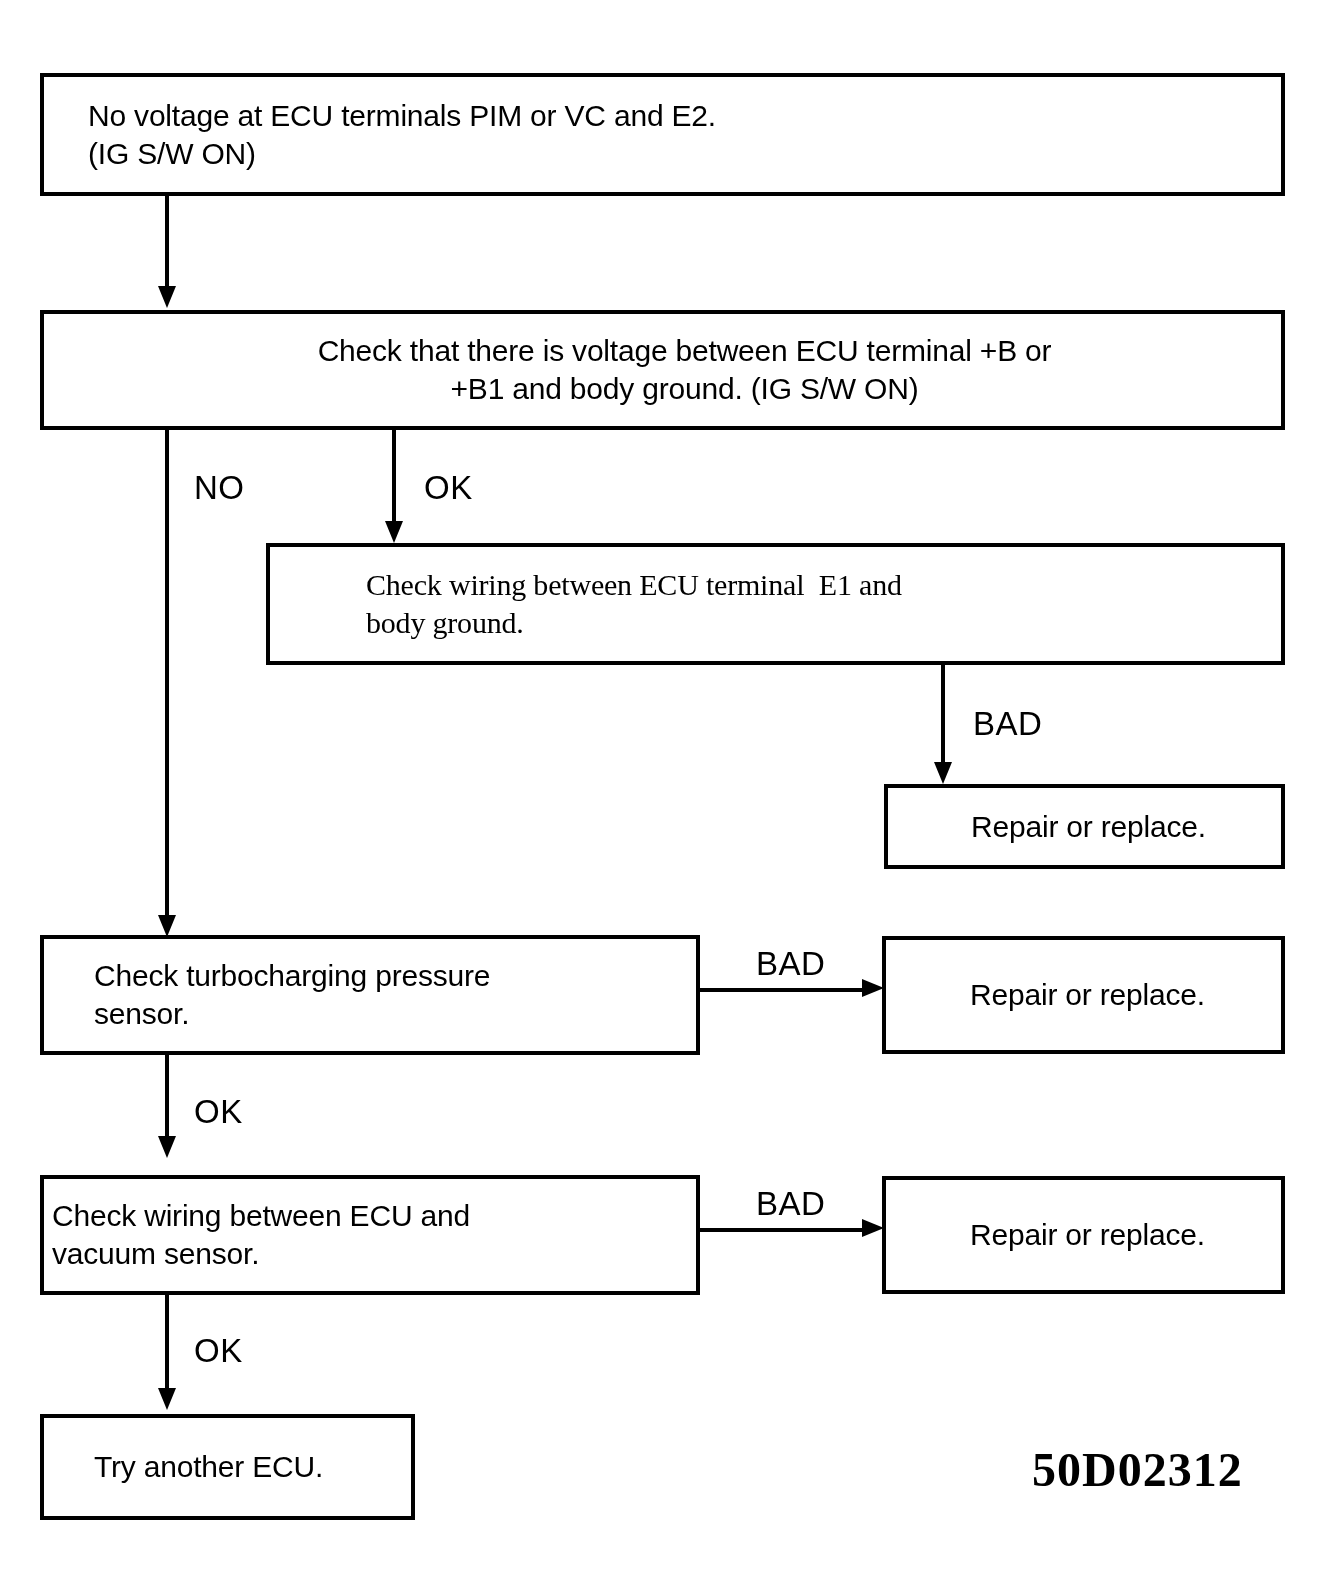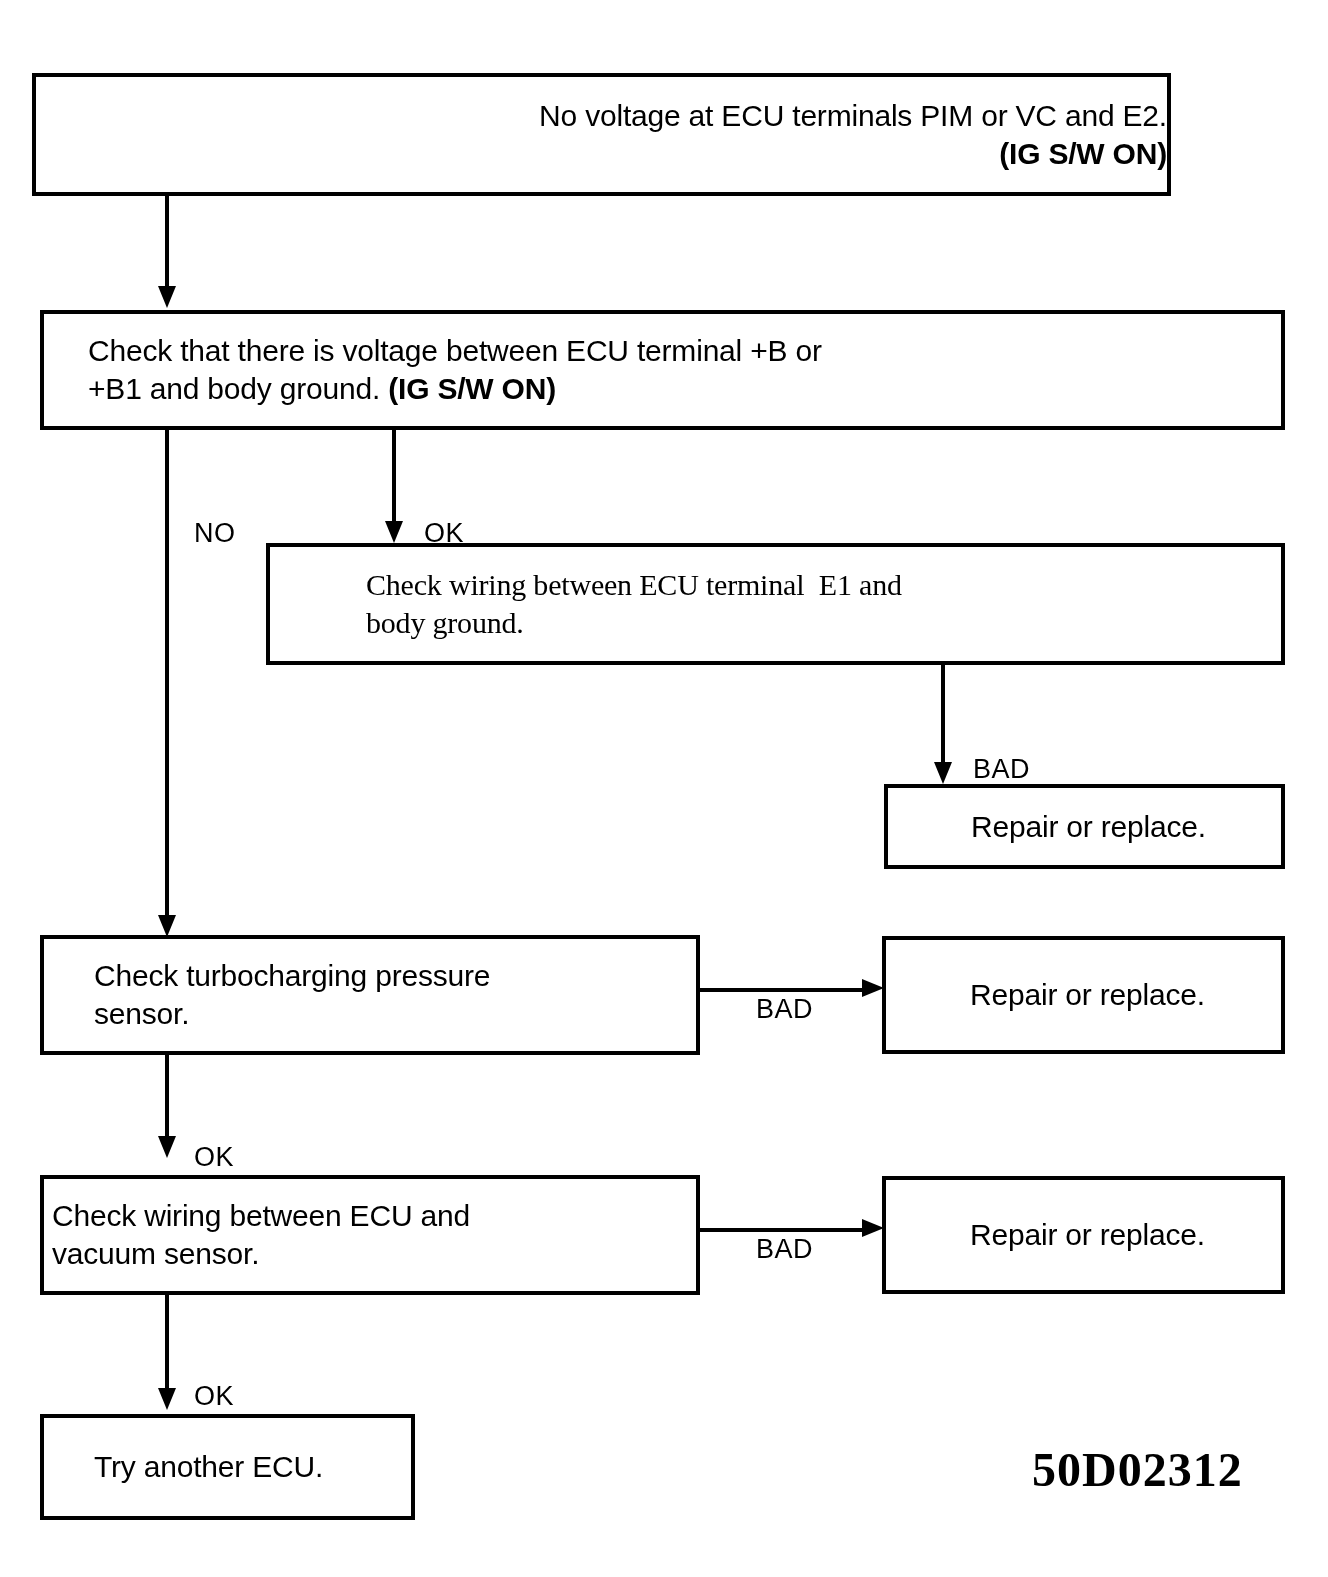--- a/index.html
+++ b/index.html
@@ -29,21 +29,21 @@
   .fbox .line {
     font-size: 30px;
     line-height: 38px;
     white-space: pre;
     letter-spacing: -0.2px;
   }
   .fbox.pad-a { padding-left: 44px; }
   .fbox.pad-b { padding-left: 96px; font-family: Liberation Serif, serif; }
   .fbox.pad-c { padding-left: 50px; }
   .fbox.center { align-items: center; padding-left: 8px; }
-  .b { font-weight: bold; }
+  .b { font-weight: normal; }
 
   
   .vline {
     position: absolute;
     width: 4px;
     background: #000000;
   }
   .hline {
     position: absolute;
     height: 4px;
@@ -62,52 +62,51 @@
     width: 0;
     height: 0;
     border-top: 9px solid transparent;
     border-bottom: 9px solid transparent;
     border-left: 22px solid #000000;
   }
 
   
   .elabel {
     position: absolute;
-    font-size: 27px;
+    font-size: 33px;
     line-height: 31px;
     letter-spacing: 0.5px;
     white-space: pre;
-    margin-top: 46px;
   }
 
   
   #figcode {
     position: absolute;
     font-family: "Liberation Serif", serif;
     font-weight: bold;
     font-size: 48px;
     letter-spacing: 1px;
     white-space: pre;
     text-align: right;
   }
 </style>
 </head>
 <body>
 
 <div id="sheet">
 
-  <div class="fbox pad-a" style="left:32px; top:73px; width:1139px; height:123px;text-align:right;">
+  <div class="fbox pad-a" style="left:40px; top:73px; width:1245px; height:123px;">
     <div class="line">No voltage at ECU terminals PIM or VC and E2.</div>
     <div class="line b">(IG S/W ON)</div>
   </div>
 
   <div class="vline" style="left:165px; top:196px; height:92px;"></div>
   <div class="arrow-down" style="left:158px; top:286px;"></div>
 
-  <div class="fbox pad-a" style="left:40px; top:310px; width:1245px; height:120px;">
+  <div class="fbox pad-a" style="left:40px; top:310px; width:1245px; height:120px;text-align:center;">
     <div class="line">Check that there is voltage between ECU terminal +B or</div>
     <div class="line"><span>+B1 and body ground. </span><span class="b">(IG S/W ON)</span></div>
   </div>
 
   <div class="vline" style="left:165px; top:430px; height:497px;"></div>
   <div class="arrow-down" style="left:158px; top:915px;"></div>
   <div class="elabel" style="left:194px; top:472px;">NO</div>
 
   <div class="vline" style="left:392px; top:430px; height:95px;"></div>
   <div class="arrow-down" style="left:385px; top:521px;"></div>

